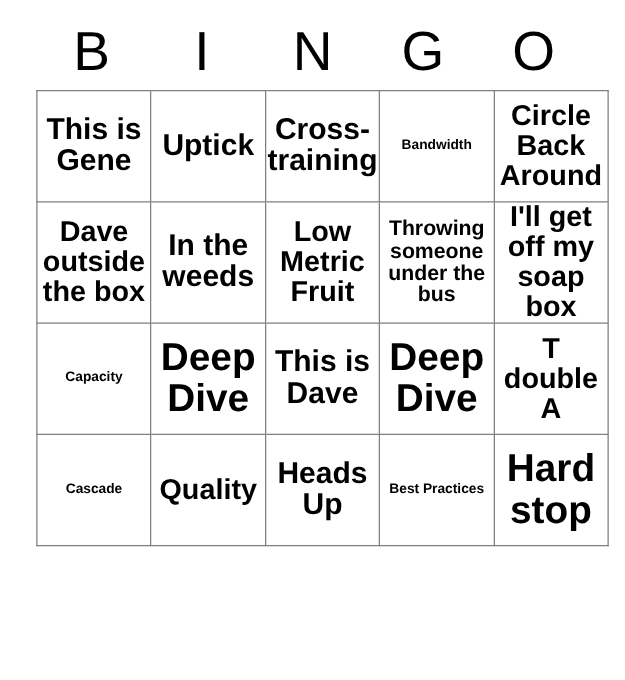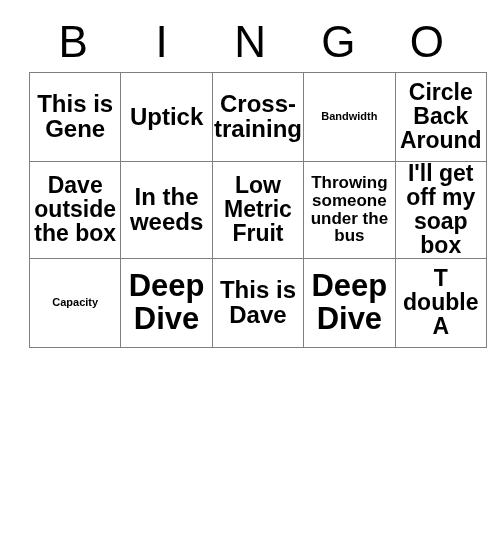--- a/index.html
+++ b/index.html
@@ -136,16 +136,33 @@
         <td class="bingo-cell fs-l">
             <span class="cell-text">This is Dave</span>
           </td>
         <td class="bingo-cell fs-xxl">
             <span class="cell-text">Deep Dive</span>
           </td>
         <td class="bingo-cell fs-m">
             <span class="cell-text">T double A</span>
           </td>
       </tr>
+      <tr>
+        <td class="bingo-cell fs-s">
+            <span class="cell-text">Cascade</span>
+          </td>
+        <td class="bingo-cell fs-m">
+            <span class="cell-text">Quality</span>
+          </td>
+        <td class="bingo-cell fs-l">
+            <span class="cell-text">Heads Up</span>
+          </td>
+        <td class="bingo-cell fs-s">
+            <span class="cell-text">Best Practices</span>
+          </td>
+        <td class="bingo-cell fs-xxl">
+            <span class="cell-text">Hard stop</span>
+          </td>
+      </tr>
     </tbody>
   </table>
 
 </div>
 
 </body></html>

